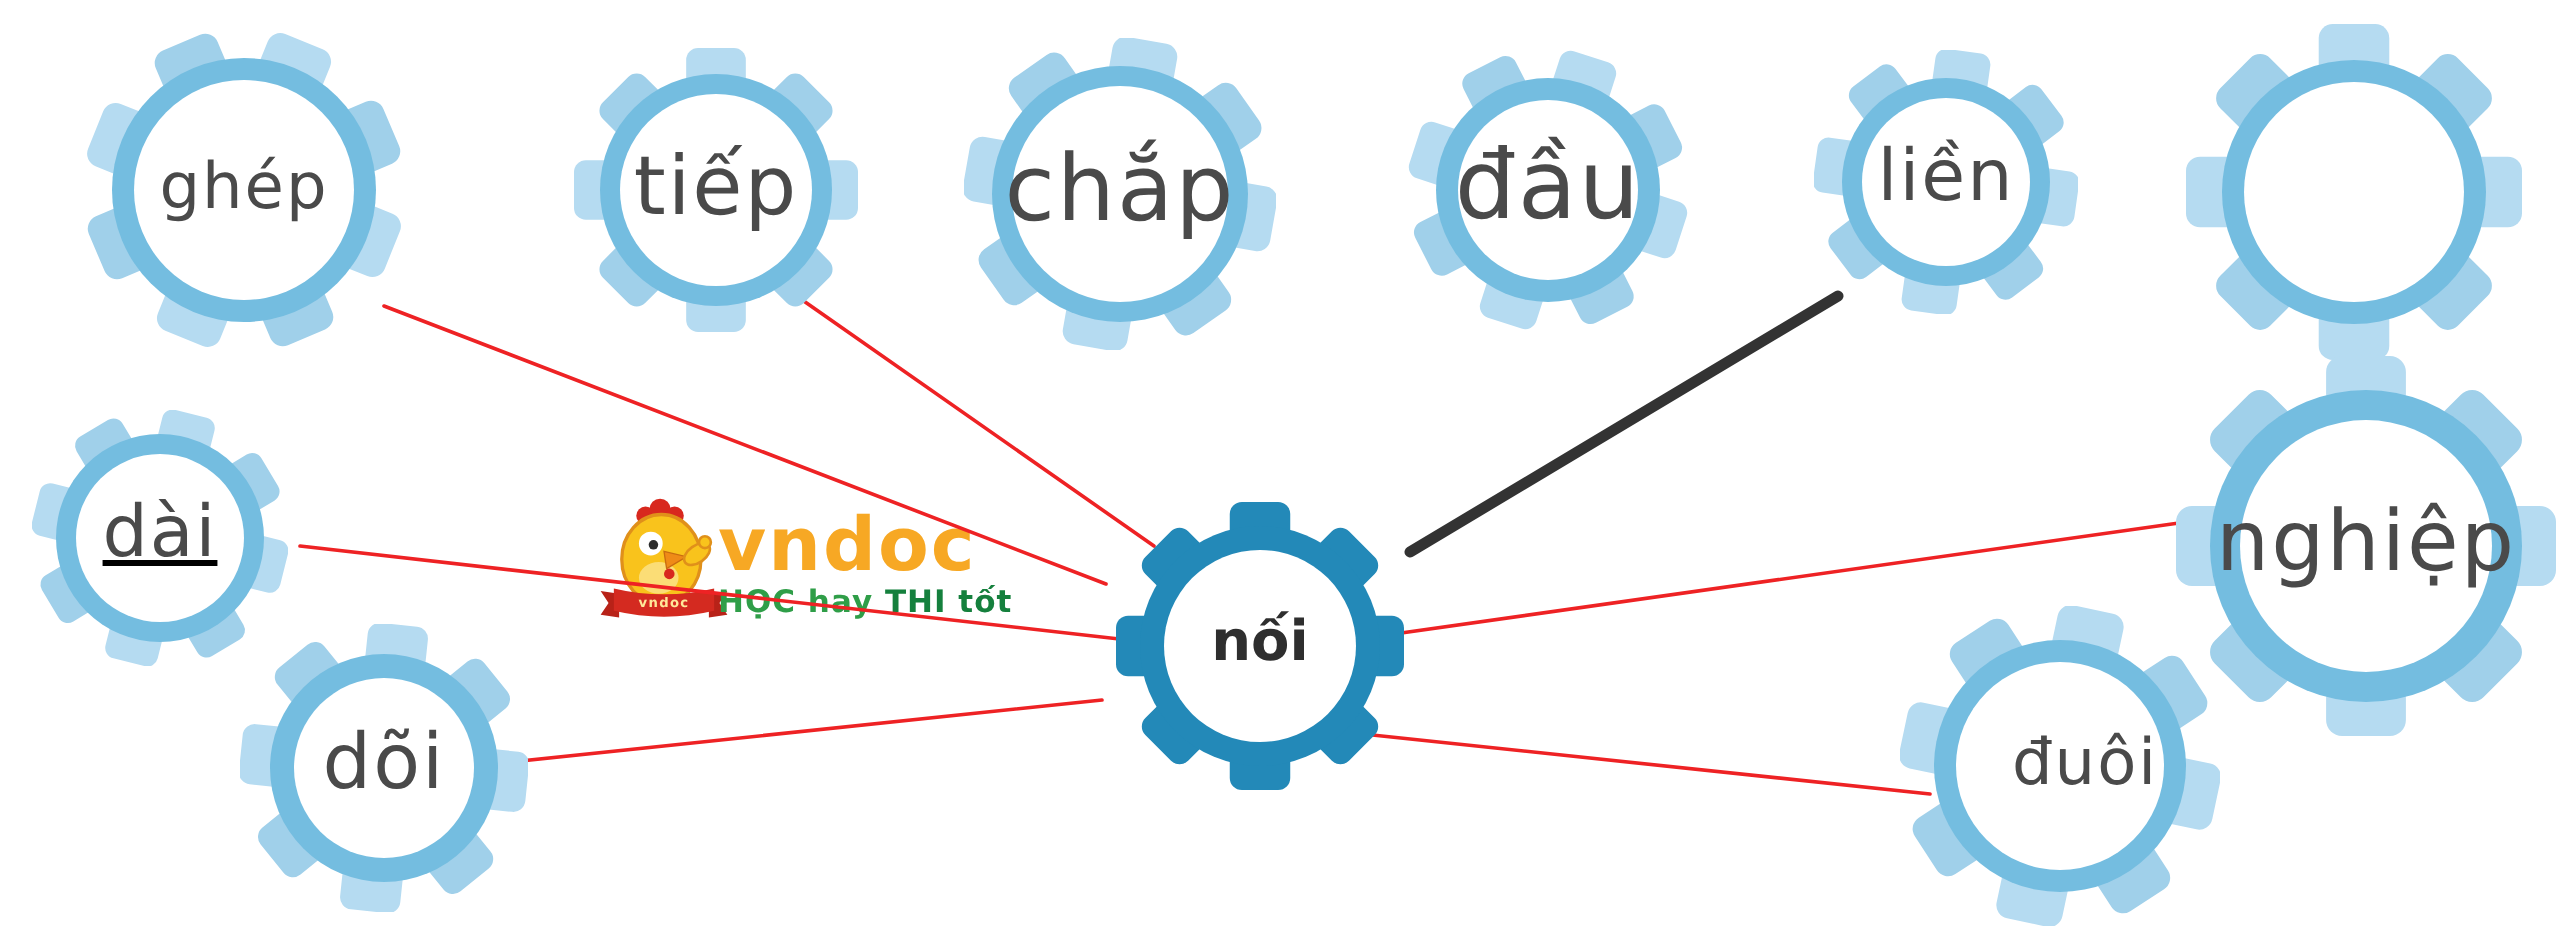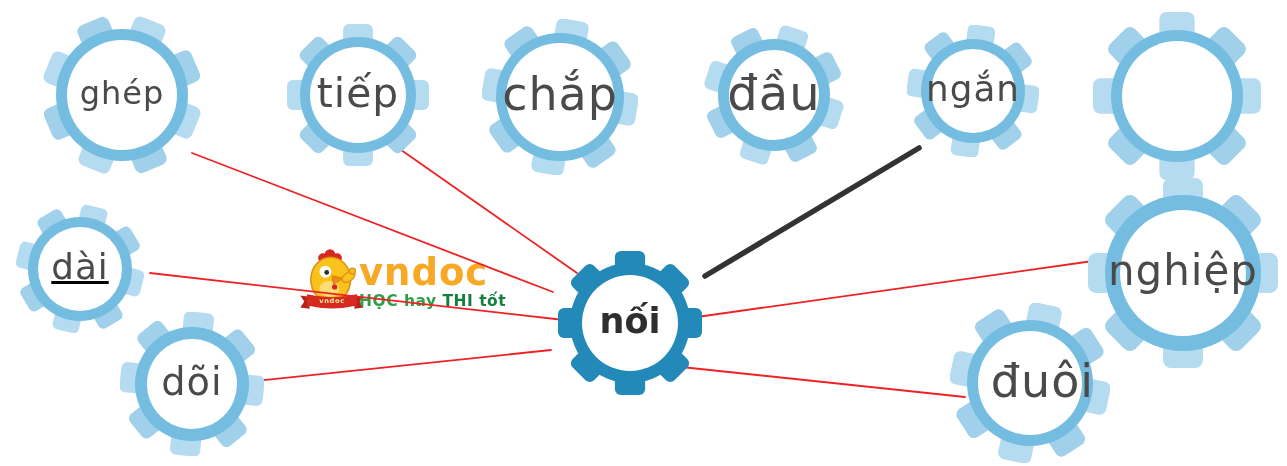--- a/index.html
+++ b/index.html
@@ -138,21 +138,21 @@
           <rect x="52.14" y="0" width="27.72" height="24" rx="5.5440000000000005" fill="#a0d0ea" transform="rotate(53 66 66)"></rect>
           <rect x="52.14" y="0" width="27.72" height="24" rx="5.5440000000000005" fill="#b5dbf1" transform="rotate(98 66 66)"></rect>
           <rect x="52.14" y="0" width="27.72" height="24" rx="5.5440000000000005" fill="#a0d0ea" transform="rotate(143 66 66)"></rect>
           <rect x="52.14" y="0" width="27.72" height="24" rx="5.5440000000000005" fill="#b5dbf1" transform="rotate(188 66 66)"></rect>
           <rect x="52.14" y="0" width="27.72" height="24" rx="5.5440000000000005" fill="#a0d0ea" transform="rotate(233 66 66)"></rect>
           <rect x="52.14" y="0" width="27.72" height="24" rx="5.5440000000000005" fill="#b5dbf1" transform="rotate(278 66 66)"></rect>
           <rect x="52.14" y="0" width="27.72" height="24" rx="5.5440000000000005" fill="#a0d0ea" transform="rotate(323 66 66)"></rect>
           <circle cx="66" cy="66" r="52" fill="#74bde0"></circle>
           <circle cx="66" cy="66" r="42" fill="#ffffff"></circle>
         </svg>
-        <span class="gear-label" style="font-size: 35.7px;">ngắn</span>
+        <span class="gear-label" style="font-size: 35.7px;">liền</span>
       </div>
       <div class="gear" style="left: 1093px; top: 12px; height: 168px; width: 168px;">
         <svg viewBox="0 0 168 168" width="168" height="168">
           <rect x="66.36" y="0" width="35.28" height="28" rx="7.056000000000001" fill="#b5dbf1" transform="rotate(0 84 84)"></rect>
           <rect x="66.36" y="0" width="35.28" height="28" rx="7.056000000000001" fill="#a0d0ea" transform="rotate(45 84 84)"></rect>
           <rect x="66.36" y="0" width="35.28" height="28" rx="7.056000000000001" fill="#b5dbf1" transform="rotate(90 84 84)"></rect>
           <rect x="66.36" y="0" width="35.28" height="28" rx="7.056000000000001" fill="#a0d0ea" transform="rotate(135 84 84)"></rect>
           <rect x="66.36" y="0" width="35.28" height="28" rx="7.056000000000001" fill="#b5dbf1" transform="rotate(180 84 84)"></rect>
           <rect x="66.36" y="0" width="35.28" height="28" rx="7.056000000000001" fill="#a0d0ea" transform="rotate(225 84 84)"></rect>
           <rect x="66.36" y="0" width="35.28" height="28" rx="7.056000000000001" fill="#b5dbf1" transform="rotate(270 84 84)"></rect>
@@ -197,36 +197,36 @@
           <rect x="56.88" y="0" width="30.24" height="22" rx="6.048" fill="#2389b8" transform="rotate(45 72 72)"></rect>
           <rect x="56.88" y="0" width="30.24" height="22" rx="6.048" fill="#2389b8" transform="rotate(90 72 72)"></rect>
           <rect x="56.88" y="0" width="30.24" height="22" rx="6.048" fill="#2389b8" transform="rotate(135 72 72)"></rect>
           <rect x="56.88" y="0" width="30.24" height="22" rx="6.048" fill="#2389b8" transform="rotate(180 72 72)"></rect>
           <rect x="56.88" y="0" width="30.24" height="22" rx="6.048" fill="#2389b8" transform="rotate(225 72 72)"></rect>
           <rect x="56.88" y="0" width="30.24" height="22" rx="6.048" fill="#2389b8" transform="rotate(270 72 72)"></rect>
           <rect x="56.88" y="0" width="30.24" height="22" rx="6.048" fill="#2389b8" transform="rotate(315 72 72)"></rect>
           <circle cx="72" cy="72" r="60" fill="#2389b8"></circle>
           <circle cx="72" cy="72" r="48" fill="#ffffff"></circle>
         </svg>
-        <span class="gear-label dark" style="font-size: 35px;">nối</span>
+        <span class="gear-label dark" style="font-size: 28px;">nối</span>
       </div>
       <div class="gear" style="left: 950px; top: 303px; height: 160px; width: 160px;">
         <svg viewBox="0 0 160 160" width="160" height="160">
           <rect x="63.2" y="0" width="33.6" height="27" rx="6.720000000000001" fill="#b5dbf1" transform="rotate(12 80 80)"></rect>
           <rect x="63.2" y="0" width="33.6" height="27" rx="6.720000000000001" fill="#a0d0ea" transform="rotate(57 80 80)"></rect>
           <rect x="63.2" y="0" width="33.6" height="27" rx="6.720000000000001" fill="#b5dbf1" transform="rotate(102 80 80)"></rect>
           <rect x="63.2" y="0" width="33.6" height="27" rx="6.720000000000001" fill="#a0d0ea" transform="rotate(147 80 80)"></rect>
           <rect x="63.2" y="0" width="33.6" height="27" rx="6.720000000000001" fill="#b5dbf1" transform="rotate(192 80 80)"></rect>
           <rect x="63.2" y="0" width="33.6" height="27" rx="6.720000000000001" fill="#a0d0ea" transform="rotate(237 80 80)"></rect>
           <rect x="63.2" y="0" width="33.6" height="27" rx="6.720000000000001" fill="#b5dbf1" transform="rotate(282 80 80)"></rect>
           <rect x="63.2" y="0" width="33.6" height="27" rx="6.720000000000001" fill="#a0d0ea" transform="rotate(327 80 80)"></rect>
           <circle cx="80" cy="80" r="63" fill="#74bde0"></circle>
           <circle cx="80" cy="80" r="52" fill="#ffffff"></circle>
         </svg>
-        <span class="gear-label" style="font-size: 46px; margin-left: 25px;">đuôi</span>
+        <span class="gear-label" style="font-size: 32px; margin-left: 25px;">đuôi</span>
       </div>
       <div class="gear" style="left: 1088px; top: 178px; height: 190px; width: 190px;">
         <svg viewBox="0 0 190 190" width="190" height="190">
           <rect x="75.05" y="0" width="39.9" height="27" rx="7.98" fill="#b5dbf1" transform="rotate(0 95 95)"></rect>
           <rect x="75.05" y="0" width="39.9" height="27" rx="7.98" fill="#a0d0ea" transform="rotate(45 95 95)"></rect>
           <rect x="75.05" y="0" width="39.9" height="27" rx="7.98" fill="#b5dbf1" transform="rotate(90 95 95)"></rect>
           <rect x="75.05" y="0" width="39.9" height="27" rx="7.98" fill="#a0d0ea" transform="rotate(135 95 95)"></rect>
           <rect x="75.05" y="0" width="39.9" height="27" rx="7.98" fill="#b5dbf1" transform="rotate(180 95 95)"></rect>
           <rect x="75.05" y="0" width="39.9" height="27" rx="7.98" fill="#a0d0ea" transform="rotate(225 95 95)"></rect>
           <rect x="75.05" y="0" width="39.9" height="27" rx="7.98" fill="#b5dbf1" transform="rotate(270 95 95)"></rect>

